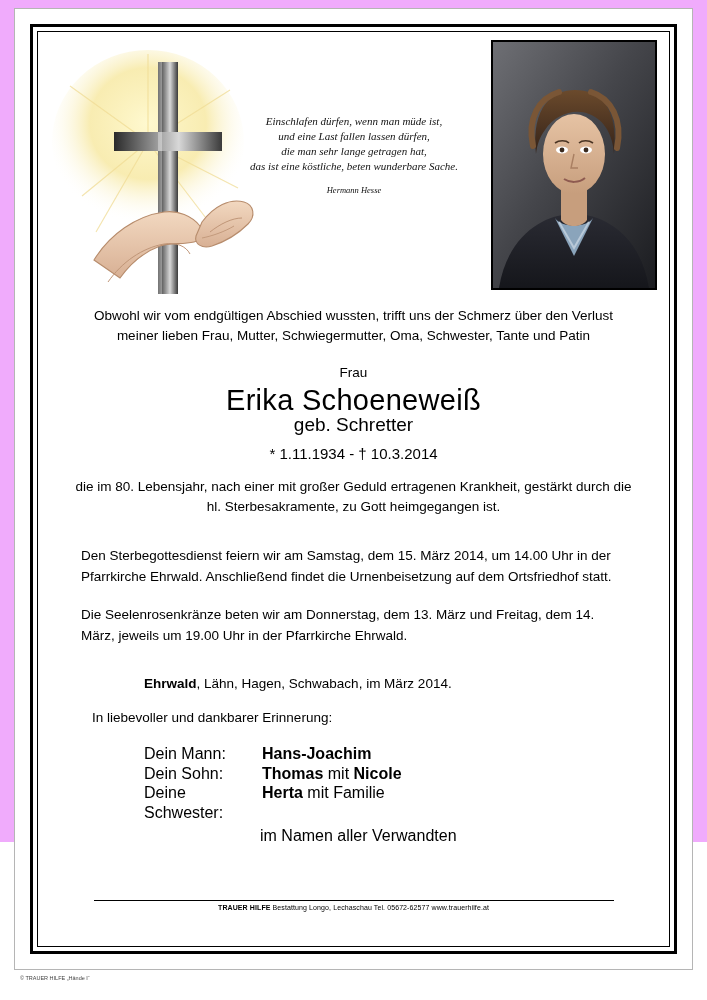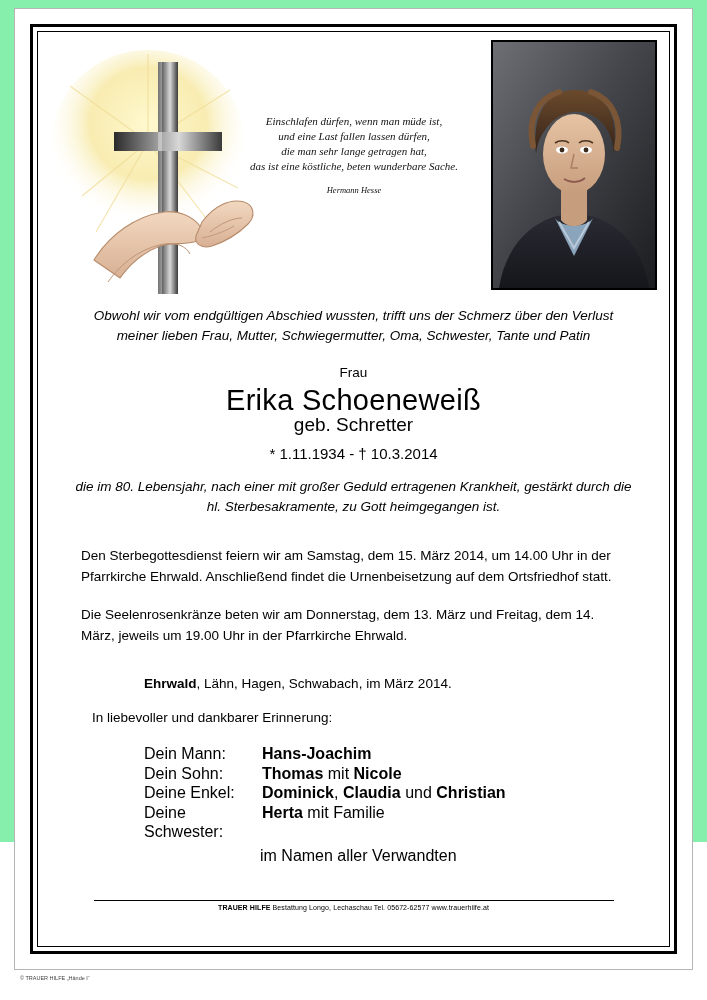--- a/index.html
+++ b/index.html
@@ -12,21 +12,21 @@
     height: 1000px;
     font-family: "Liberation Sans", sans-serif;
     color: #000000;
     overflow: hidden;
   }
 
   .page {
     position: relative;
     width: 707px;
     height: 842px;
-    background: #86efac;
+    background: #f0abfc;
     box-sizing: border-box;
   }
 
   
   .sheet-border {
     position: absolute;
     left: 14px;
     top: 8px;
     width: 679px;
     height: 962px;
@@ -112,21 +112,20 @@
   
   .body-text {
     margin-top: 6px;
     text-align: center;
     font-size: 13.5px;
     line-height: 20px;
   }
   .intro {
     width: 560px;
     margin: 0 auto;
-    font-style: italic;
   }
   .frau {
     margin-top: 17px;
     font-size: 13.5px;
   }
   .name {
     margin-top: 7px;
     font-size: 29px;
     letter-spacing: 0.3px;
   }
@@ -354,24 +353,20 @@
     <div class="family">
       <div class="family-row">
         <div class="family-role">Dein Mann:</div>
         <div class="family-names"><b>Hans-Joachim</b></div>
       </div>
       <div class="family-row">
         <div class="family-role">Dein Sohn:</div>
         <div class="family-names"><b>Thomas</b> mit <b>Nicole</b></div>
       </div>
       <div class="family-row">
-        <div class="family-role">Deine Enkel:</div>
-        <div class="family-names"><b>Dominick</b>, <b>Claudia</b> und <b>Christian</b></div>
-      </div>
-      <div class="family-row">
         <div class="family-role">Deine Schwester:</div>
         <div class="family-names"><b>Herta</b> mit Familie</div>
       </div>
     </div>
 
     <div class="in-name">im Namen aller Verwandten</div>
 
     <div class="footer-rule"></div>
     <div class="footer-text"><b>TRAUER HILFE</b> Bestattung Longo, Lechaschau Tel. 05672-62577 www.trauerhilfe.at</div>
   </div>

